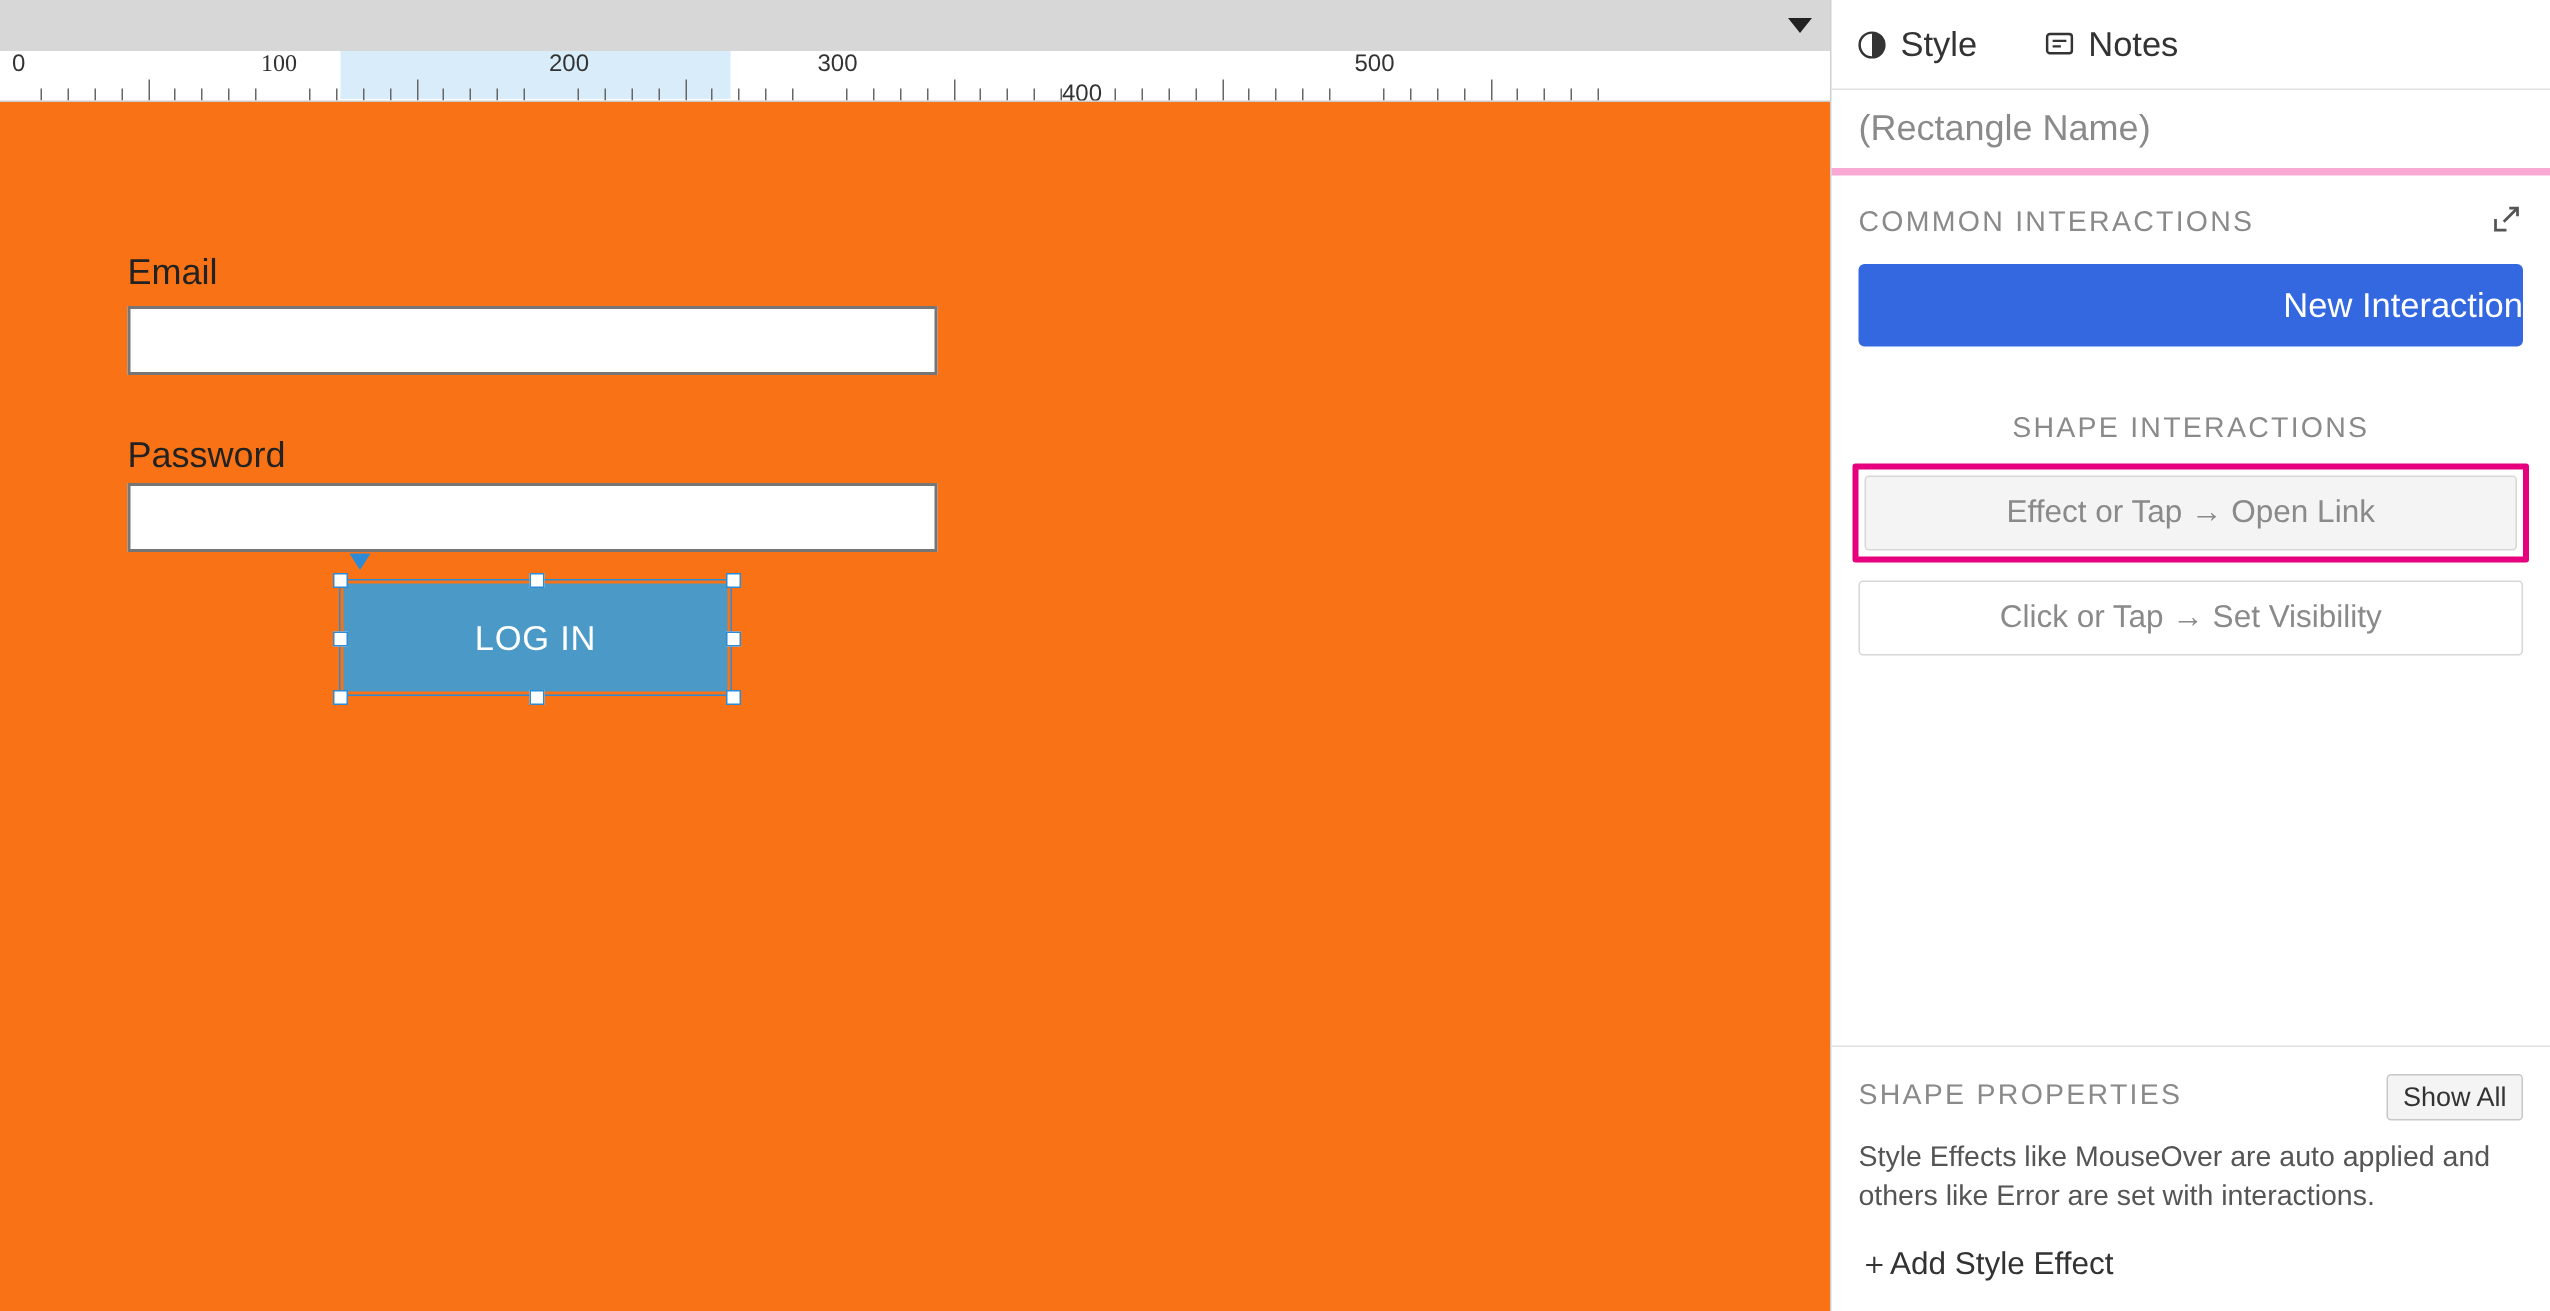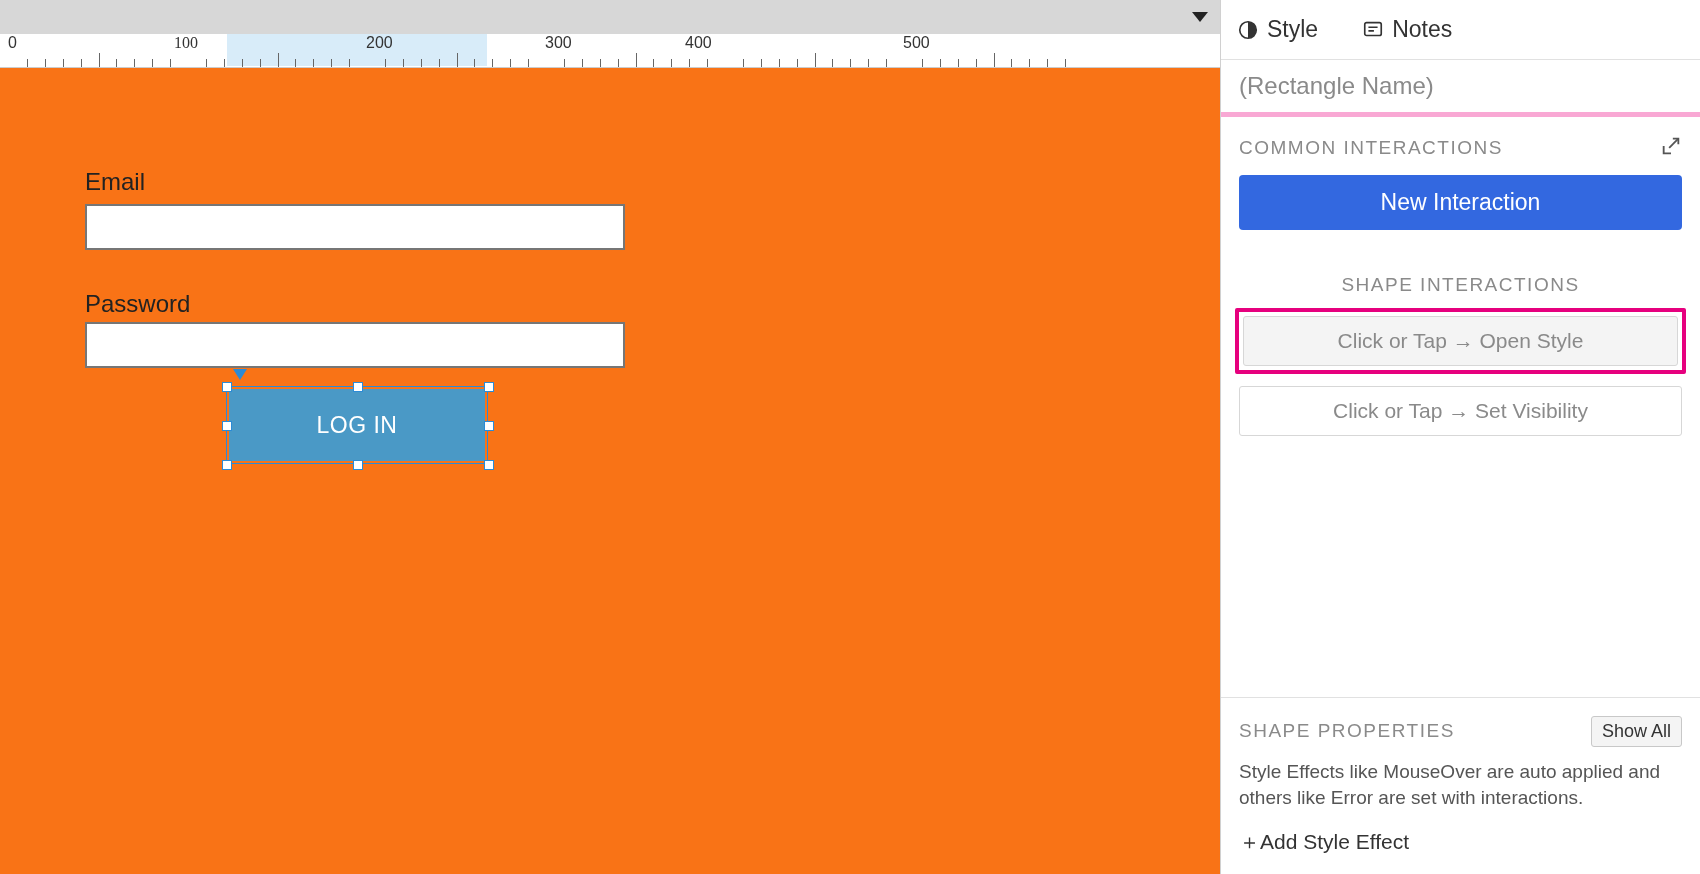--- a/index.html
+++ b/index.html
@@ -160,21 +160,21 @@
   color: #8a8a8a;
   letter-spacing: 1.5px;
 }
 .expand-icon {
   color: #555;
 }
 .new-int-btn {
   background: #3368e0;
   color: #fff;
   font-size: 23px;
-  text-align: center;
+  text-align: right;
   padding: 14px 0;
   border-radius: 4px;
   cursor: pointer;
 }
 .common-title {
   text-align: center;
   font-size: 19px;
   color: #8a8a8a;
   letter-spacing: 1.5px;
   margin: 44px 0 12px 0;
@@ -276,21 +276,21 @@
       <div class="tick-label" style="left: 545px;">300</div>
       <div class="tick minor" style="left: 563.9px;"></div>
       <div class="tick minor" style="left: 581.8px;"></div>
       <div class="tick minor" style="left: 599.7px;"></div>
       <div class="tick minor" style="left: 617.6px;"></div>
       <div class="tick major" style="left: 635.5px;"></div>
       <div class="tick minor" style="left: 653.4px;"></div>
       <div class="tick minor" style="left: 671.3px;"></div>
       <div class="tick minor" style="left: 689.2px;"></div>
       <div class="tick minor" style="left: 707.1px;"></div>
-      <div class="tick-label" style="left: 685px;">400</div>
+      <div class="tick-label" style="left: 708px; margin-top: 20px;">400</div>
       <div class="tick minor" style="left: 742.9px;"></div>
       <div class="tick minor" style="left: 760.8px;"></div>
       <div class="tick minor" style="left: 778.7px;"></div>
       <div class="tick minor" style="left: 796.6px;"></div>
       <div class="tick major" style="left: 814.5px;"></div>
       <div class="tick minor" style="left: 832.4px;"></div>
       <div class="tick minor" style="left: 850.3px;"></div>
       <div class="tick minor" style="left: 868.2px;"></div>
       <div class="tick minor" style="left: 886.1px;"></div>
       <div class="tick-label" style="left: 903px;">500</div>
@@ -363,21 +363,21 @@
             <path d="M4 12v8h8"></path>
         </svg>
       </span>
     </div>
     <div class="new-int-btn">New Interaction</div>
   </div>
 
   <div class="common-title">SHAPE INTERACTIONS</div>
 
   <div class="common-item highlighted-wrap">
-    <div class="inner">Click or Tap → Open Style</div>
+    <div class="inner">Effect or Tap → Open Link</div>
   </div>
   <div class="common-item">Click or Tap → Set Visibility</div>
 
   <div style="flex:1"></div>
 
   <div class="props-section">
     <div class="props-header">
       <div class="section-title">SHAPE PROPERTIES</div>
       <div class="showall-btn">Show All</div>
     </div>

